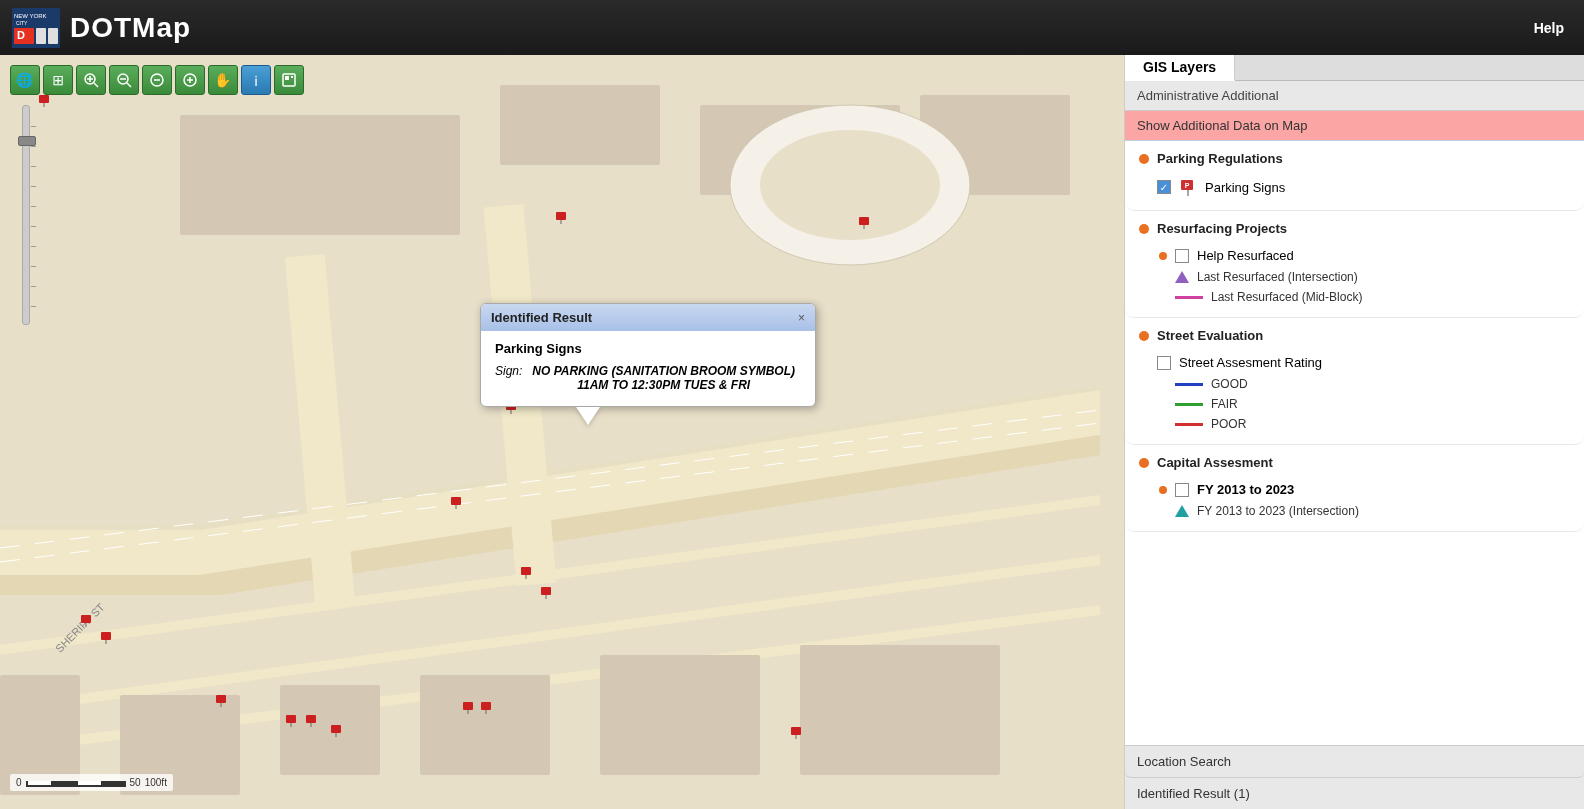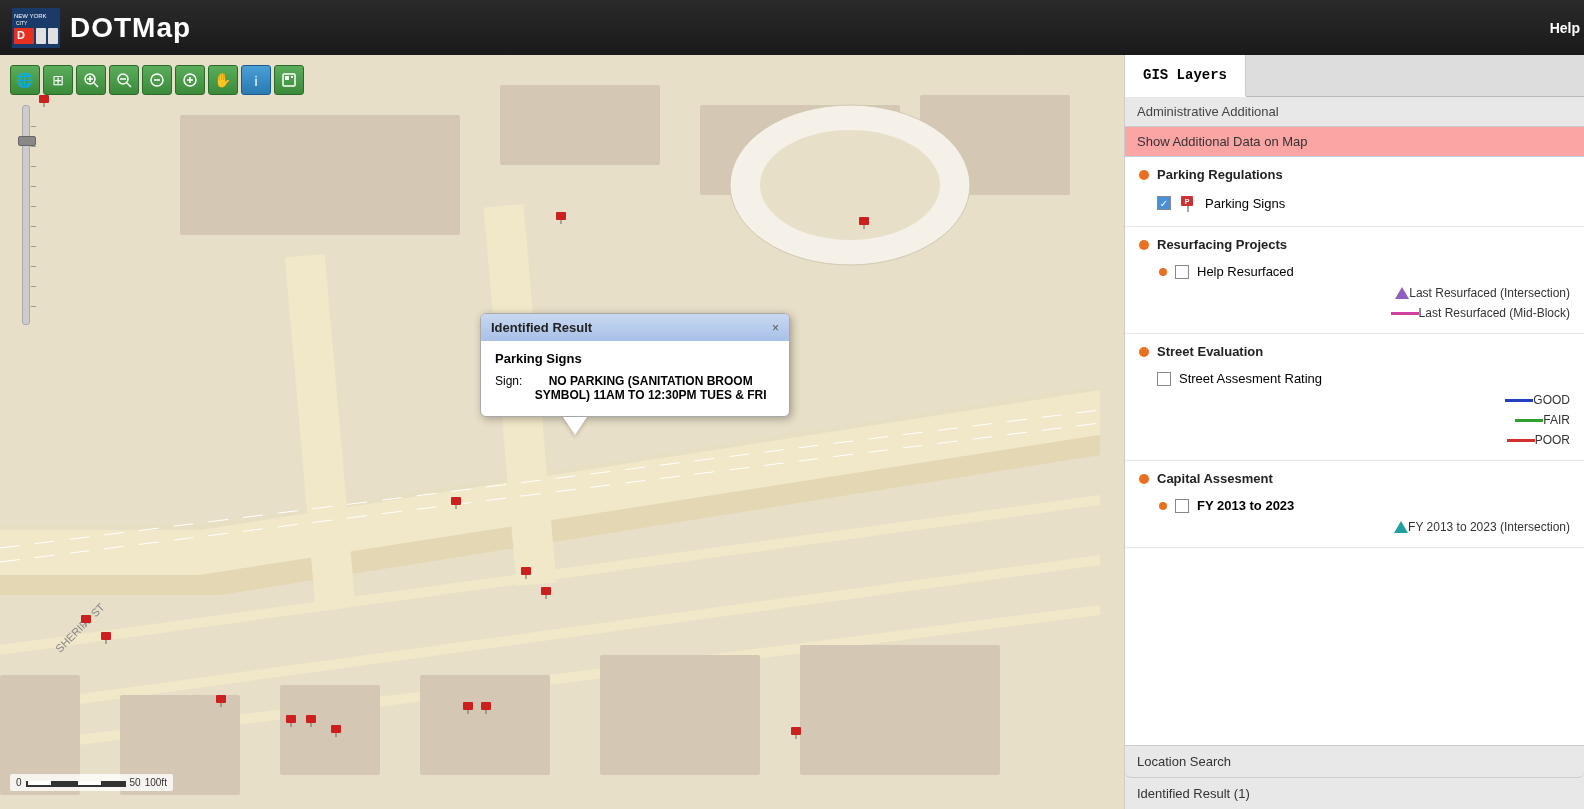--- a/index.html
+++ b/index.html
@@ -27,21 +27,21 @@
       justify-content: center;
     }
     #header .dot-title {
       color: white;
       font-size: 28px;
       font-weight: bold;
       letter-spacing: 1px;
     }
     #header .help-btn {
       position: absolute;
-      right: 4px;
+      right: 20px;
       color: white;
       font-size: 14px;
       font-weight: bold;
       cursor: pointer;
       background: none;
       border: none;
     }
 
     
     #main {
@@ -152,23 +152,23 @@
     }
     .scale-seg:last-child {
       border-right: 2px solid #333;
     }
     .scale-seg.white { background: white; }
     .scale-seg.black { background: #333; }
 
     
     #identified-popup {
       position: absolute;
-      top: 258px;
+      top: 248px;
       left: 480px;
-      width: 310px;
+      width: 336px;
       z-index: 20;
     }
     .popup-box {
       background: white;
       border: 1px solid #aaa;
       border-radius: 6px;
       box-shadow: 2px 2px 8px rgba(0,0,0,0.3);
       overflow: hidden;
     }
     .popup-header {
@@ -193,20 +193,21 @@
       font-size: 12px;
     }
     .popup-category {
       font-weight: bold;
       margin-bottom: 8px;
       font-size: 13px;
     }
     .popup-sign-row {
       display: flex;
       gap: 4px;
+      font-style: italic;
     }
     .popup-sign-label {
       font-weight: normal;
       white-space: nowrap;
     }
     .popup-sign-value {
       font-weight: bold;
       text-align: center;
     }
     
@@ -232,29 +233,28 @@
       overflow: hidden;
     }
 
     
     .panel-tabs {
       display: flex;
       background: #ddd;
       border-bottom: 1px solid #bbb;
     }
     .panel-tab {
-      padding: 12px 18px;
+      padding: 4px 18px;
       cursor: pointer;
       font-size: 14px;
       font-weight: bold;
       background: white;
       border-right: 1px solid #ccc;
       border-bottom: 2px solid white;
       margin-bottom: -1px;
-      font-family: Liberation Mono, monospace;
     }
 
     
     .layers-content {
       flex: 1;
       overflow-y: auto;
       background: white;
     }
 
     .admin-boundaries-bar {
@@ -269,20 +269,21 @@
       background: #fca5a5;
       padding: 7px 12px;
       font-size: 13px;
       color: #333;
       border-bottom: 1px solid #c0d0e0;
     }
 
     .layer-section {
       padding: 10px 14px;
       border-bottom: 1px solid #e8e8e8;
+      border-radius: 9px;
     }
 
     .section-header {
       display: flex;
       align-items: center;
       gap: 8px;
       margin-bottom: 8px;
       font-weight: bold;
       font-size: 13px;
       color: #222;
@@ -300,24 +301,24 @@
       display: flex;
       align-items: center;
       gap: 8px;
       padding: 4px 0 4px 18px;
       font-size: 13px;
     }
 
     .layer-sub-item {
       display: flex;
       align-items: center;
+      gap: 8px;
       padding: 3px 0 3px 36px;
       font-size: 12px;
       color: #333;
-      justify-content: flex-end;
     }
 
     .checkbox-blue {
       width: 14px;
       height: 14px;
       border: 1px solid #888;
       background: #4a90d9;
       display: flex;
       align-items: center;
       justify-content: center;

